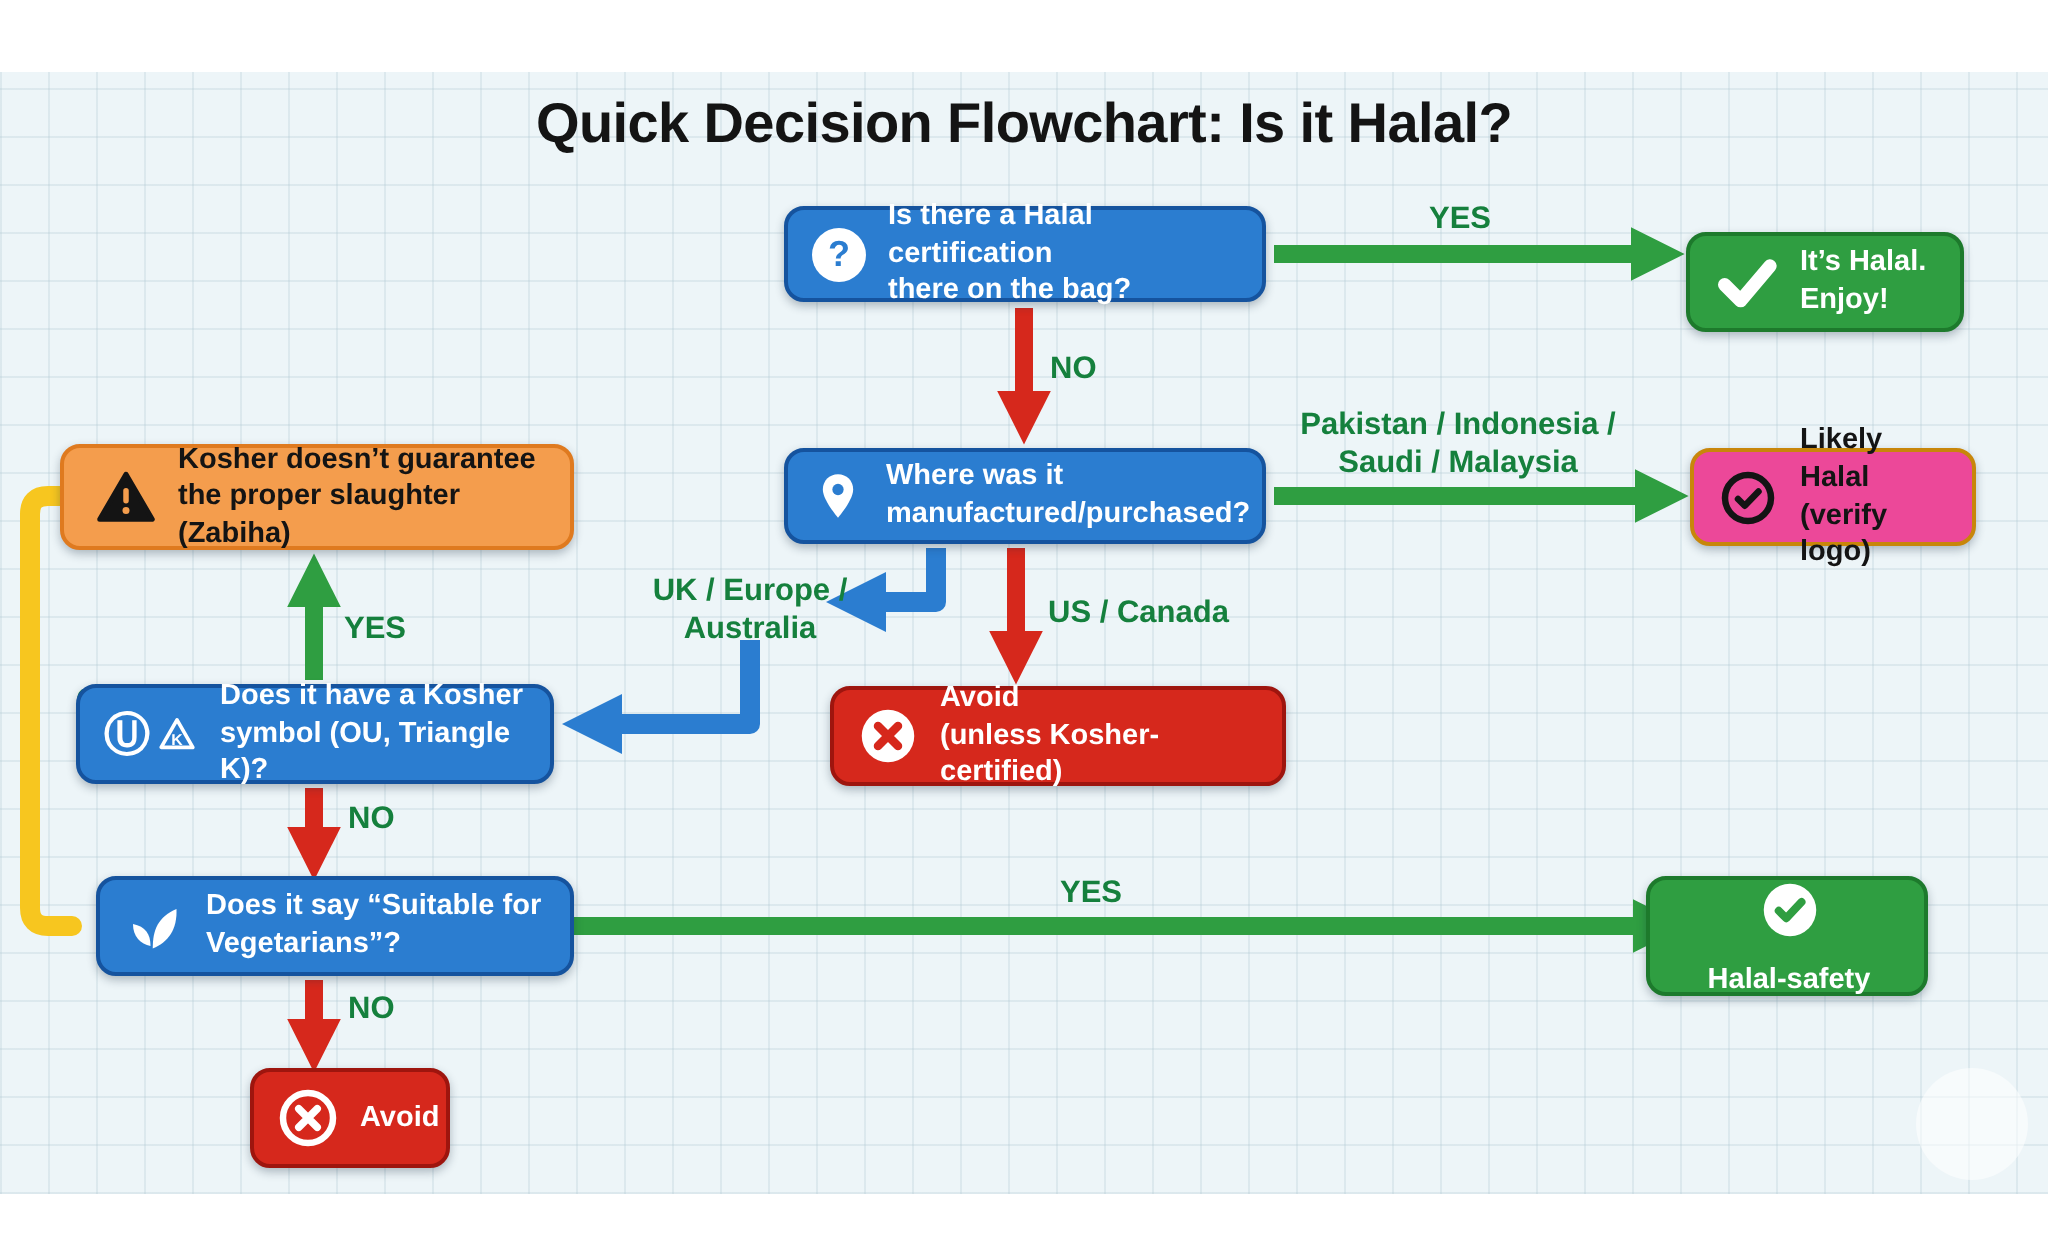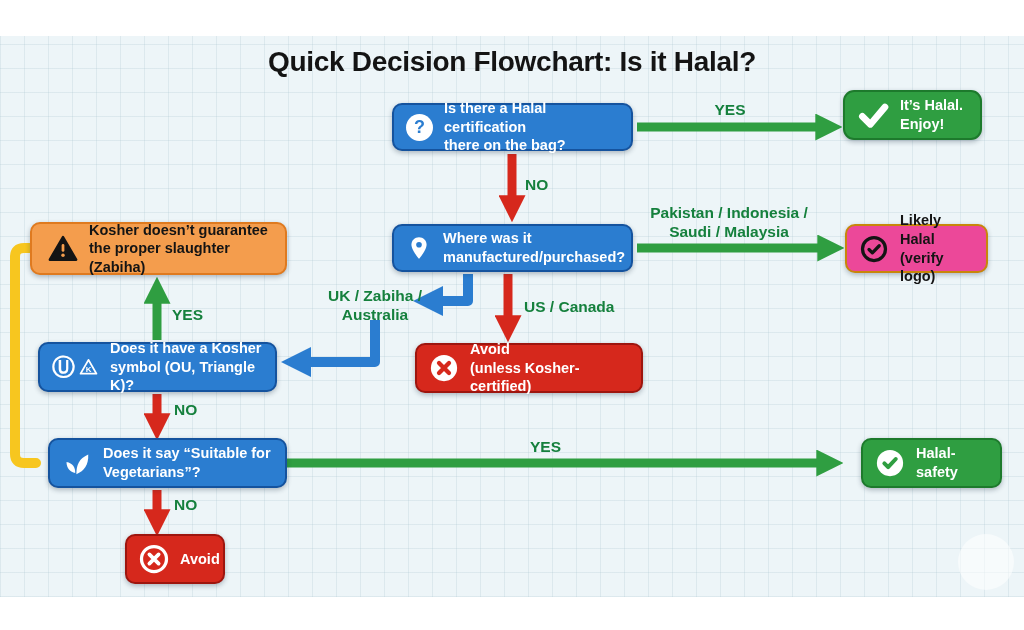--- a/index.html
+++ b/index.html
@@ -82,41 +82,41 @@
   <path d="M157 490 V512" stroke="#d6281c" stroke-width="9" fill="none" marker-end="url(#ah-red)"></path>
 </svg>
 
 <div class="lbl" style="left:700px;top:100px;width:60px;text-align:center;">YES</div>
 <div class="lbl" style="left:525px;top:175px;">NO</div>
 <div class="lbl center" style="left:629px;top:203px;width:200px;font-weight:600;">
   <div>Pakistan / Indonesia /</div>
   <div>Saudi / Malaysia</div>
 </div>
 <div class="lbl center" style="left:303px;top:286px;width:144px;font-weight:600;">
-  <div>UK / Zabiha /</div>
+  <div>UK / Europe /</div>
   <div>Australia</div>
 </div>
 <div class="lbl" style="left:524px;top:297px;font-weight:600;">US / Canada</div>
 <div class="lbl" style="left:38px;top:308px;font-weight:600;margin-top:33px;">Continue...</div>
 <div class="lbl" style="left:172px;top:305px;">YES</div>
 <div class="lbl" style="left:174px;top:400px;">NO</div>
 <div class="lbl" style="left:530px;top:437px;">YES</div>
 <div class="lbl" style="left:174px;top:495px;">NO</div>
 
 <div class="node blue" style="left:392px;top:103px;width:241px;height:48px;">
   <span class="qcircle">
       <span>?</span>
     </span>
   <span class="txt">
     <div>Is there a Halal certification</div>
     <div>there on the bag?</div>
   </span>
 </div>
 
-<div class="node green" style="left:843px;top:90px;width:139px;height:50px;border-radius:11px;">
+<div class="node green" style="left:843px;top:116px;width:139px;height:50px;">
   <span class="iconwrap">
     <svg width="32" height="32" viewBox="0 0 24 24">
         <path d="M4 13 l6 6 L21 6" stroke="#fff" stroke-width="5" fill="none" stroke-linecap="round" stroke-linejoin="round"></path>
       </svg>
   </span>
   <span class="txt">
     <div>It’s Halal.</div>
     <div>Enjoy!</div>
   </span>
 </div>
@@ -194,21 +194,21 @@
         <path d="M11.5 21 C11.5 13.5 13.5 8.5 21 5.2 C21.3 13.5 17.8 18.3 11.5 21 Z" fill="#fff"></path>
         <path d="M10.6 20 C10.6 15.2 8.6 12.2 3.6 11.2 C3.6 16.2 6.6 19.2 10.6 20 Z" fill="#fff"></path>
       </svg>
   </span>
   <span class="txt">
     <div>Does it say “Suitable for</div>
     <div>Vegetarians”?</div>
   </span>
 </div>
 
-<div class="node green" style="left:861px;top:438px;width:141px;height:50px;">
+<div class="node green" style="left:823px;top:438px;width:141px;height:60px;flex-direction:column;">
   <span class="iconwrap">
     <svg width="30" height="30" viewBox="0 0 24 24">
         <circle cx="12" cy="12" r="10.5" fill="#fff"></circle>
         <path d="M7.5 12.3 l3 3 L16.6 8.8" stroke="#2f9e41" stroke-width="3.2" fill="none" stroke-linecap="round" stroke-linejoin="round"></path>
       </svg>
   </span>
   <span class="txt">
     <div>Halal-safety</div>
   </span>
 </div>

